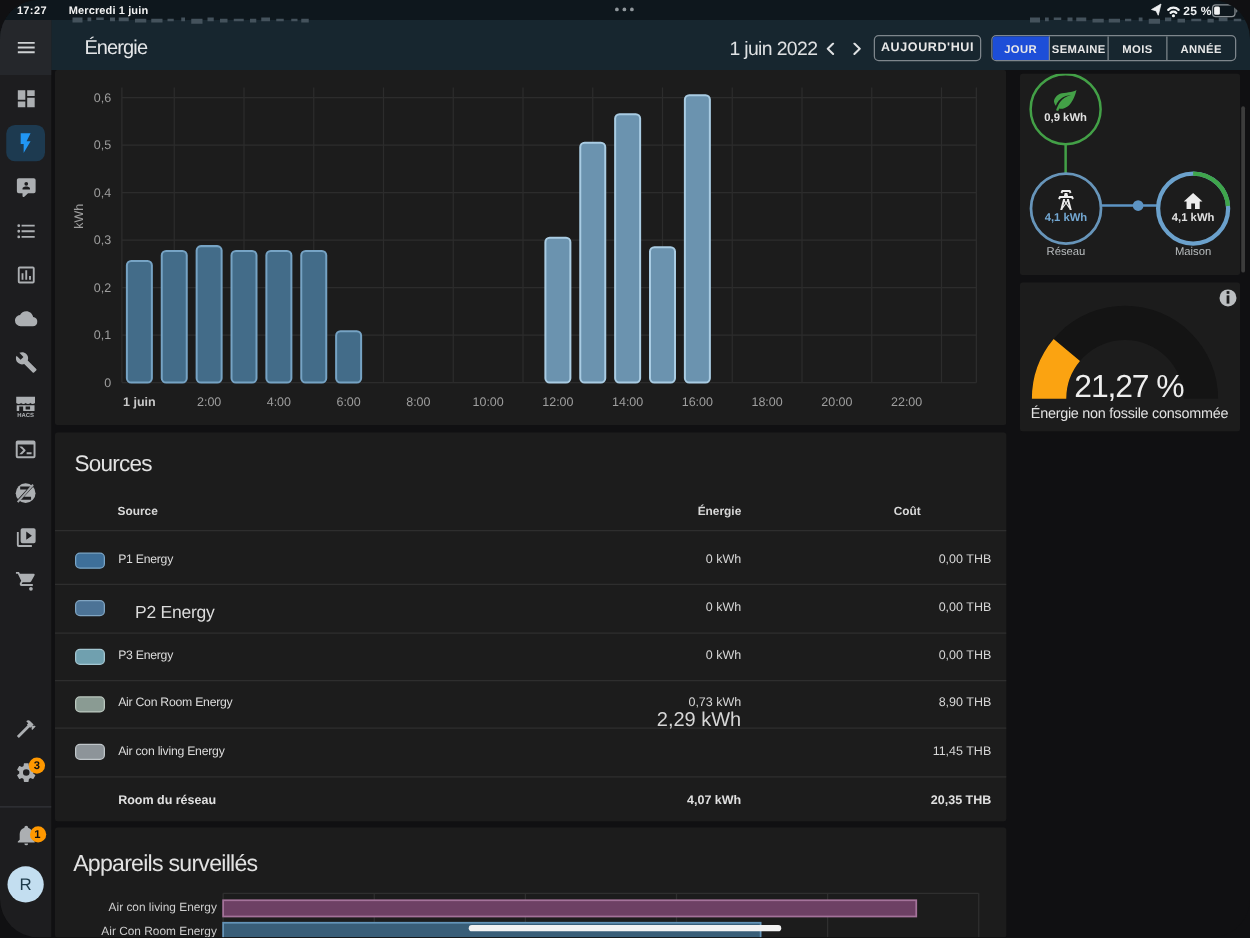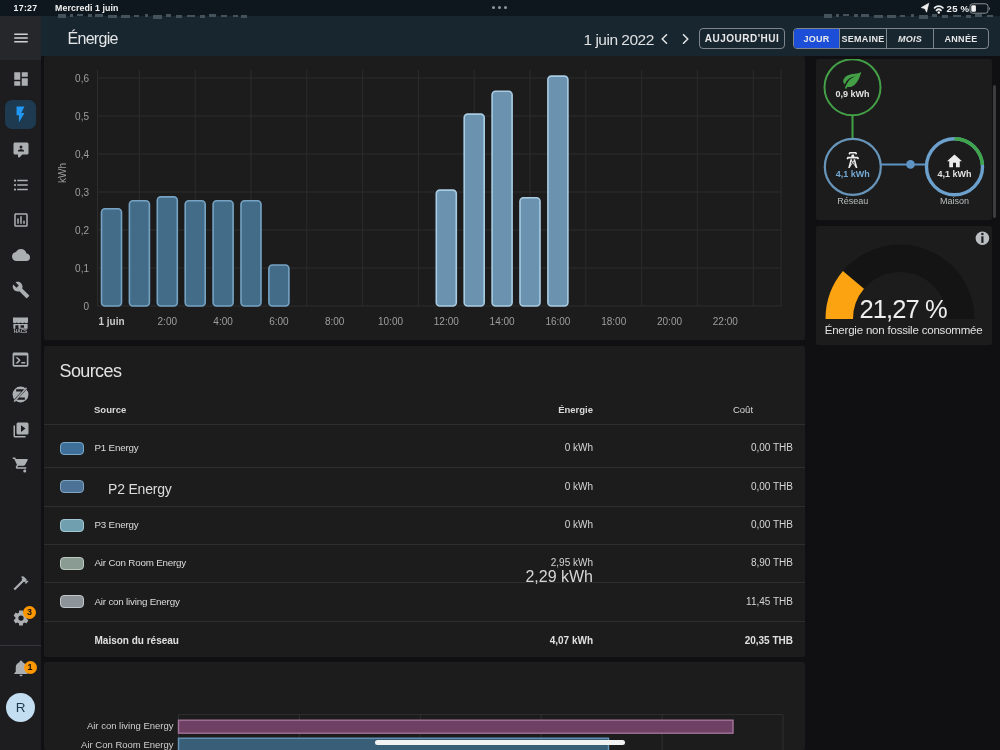--- a/index.html
+++ b/index.html
@@ -1,18 +1,18 @@
 <!DOCTYPE html>
 <html><head>
 <meta charset="utf-8">
 <style>
 * { margin:0; padding:0; box-sizing:border-box; }
 html,body { width:1000px; height:750px; overflow:hidden; background:#101012; font-family:"Liberation Sans", sans-serif; }
 .abs { position:absolute; }
-#stage { position:relative; width:1000px; height:750px; background:#101012; overflow:hidden; }
+#stage { position:relative; width:1000px; height:750px; background:#101012; overflow:hidden;border-radius:31px; }
 </style>
 </head>
 <body>
 <div id="stage">
   <div class="abs" style="left:0; top:0; width:1000px; height:56px; background:#17262f;"></div>
   <div class="abs" style="left:0; top:0; width:1000px; height:16px; background:rgba(0,0,0,0.38);"></div>
   <div class="abs">
       <div style="position:absolute;left:58px;top:14.0px;width:8px;height:3.5px;background:#44525c;"></div>
       <div style="position:absolute;left:70px;top:14.0px;width:3px;height:3px;background:#44525c;"></div>
       <div style="position:absolute;left:77px;top:14.0px;width:6px;height:2px;background:#44525c;"></div>
@@ -75,21 +75,21 @@
   <div class="abs" style="left:67.5px; top:29.5px; font-size:16px; letter-spacing:-0.7px; color:#e4e6e8;">Énergie</div>
   <div class="abs" style="left:583.5px; top:31.3px; font-size:15.5px; letter-spacing:-0.5px; color:#dfe1e3;">1 juin 2022</div>
   <svg class="abs" style="left:659px; top:34px;" width="32" height="10" viewBox="0 0 32 10">
     <path d="M7.5 0.8 L3.2 5 L7.5 9.2" fill="none" stroke="#dfe1e3" stroke-width="1.6" stroke-linecap="round" stroke-linejoin="round"></path>
     <path d="M24.5 0.8 L28.8 5 L24.5 9.2" fill="none" stroke="#dfe1e3" stroke-width="1.6" stroke-linecap="round" stroke-linejoin="round"></path>
   </svg>
   <div class="abs" style="left:699px; top:28px; width:86px; height:21px; border:1px solid #7e868c; border-radius:4px; color:#e8e8e8; font-size:10px; font-weight:bold; letter-spacing:0.5px; text-align:center; line-height:19px;">AUJOURD'HUI</div>
   <div class="abs" style="left:793px; top:28px; width:196px; height:21px; border:1px solid #7e868c; border-radius:4px; display:flex; font-size:9px; font-weight:bold; letter-spacing:0.3px; color:#e8e8e8; overflow:hidden;">
     <div style="width:46px; background:#1d4ed8; display:flex;align-items:center;justify-content:center; border-right:1px solid #7e868c;">JOUR</div>
     <div style="width:47px; display:flex;align-items:center;justify-content:center; border-right:1px solid #7e868c;">SEMAINE</div>
-    <div style="width:47px; display:flex;align-items:center;justify-content:center; border-right:1px solid #7e868c;font-style:italic;">MOIS</div>
+    <div style="width:47px; display:flex;align-items:center;justify-content:center; border-right:1px solid #7e868c;">MOIS</div>
     <div style="flex:1; display:flex;align-items:center;justify-content:center;">ANNÉE</div>
   </div>
 
   <div class="abs" style="left:0; top:16px; width:41px; height:734px; background:#1d1d1f;"></div>
   <div class="abs" style="left:0; top:16px; width:41px; height:44px; background:#25272b;"></div>
   <div class="abs">
       <svg style="position:absolute;left:11.5px;top:29.0px;" width="18" height="18" viewBox="0 0 24 24">
         <path d="M3,6H21V8H3V6M3,11H21V13H3V11M3,16H21V18H3V16Z" fill="#cfd2d4"></path>
       </svg>
       <svg style="position:absolute;left:11.5px;top:70.0px;" width="18" height="18" viewBox="0 0 24 24">
@@ -203,53 +203,54 @@
       <rect x="448.1" y="35.3" width="20" height="214.7" rx="3.5" fill="#6b93af" stroke="#a9cce3" stroke-width="1.6"></rect>
       <rect x="476.0" y="141.7" width="20" height="108.3" rx="3.5" fill="#6b93af" stroke="#a9cce3" stroke-width="1.6"></rect>
       <rect x="503.9" y="20.1" width="20" height="229.9" rx="3.5" fill="#6b93af" stroke="#a9cce3" stroke-width="1.6"></rect>
     </svg>
 
   <div class="abs" style="left:44px; top:346px; width:761px; height:311px; background:#1c1c1c; border-radius:2px;"></div>
   <div class="abs" style="left:59.5px; top:360.9px; font-size:18px; letter-spacing:-0.6px; color:#e2e2e2;">Sources</div>
   <div class="abs">
       <div style="position:absolute;left:94px;top:404.2px;font-size:9.5px;font-weight:bold;color:#d8d8d8;">Source</div>
       <div style="position:absolute;left:493px;top:404.2px;width:100px;font-size:9.5px;font-weight:bold;color:#d8d8d8;text-align:right;">Énergie</div>
-      <div style="position:absolute;left:693px;top:404.2px;width:100px;font-size:9.5px;font-weight:normal;color:#d8d8d8;text-align:center;">Coût</div>
+      <div style="position:absolute;left:715px;top:404.2px;width:100px;font-size:9.5px;font-weight:bold;color:#d8d8d8;text-align:left;">Coût</div>
       <div style="position:absolute;left:44px;top:424px;width:761px;height:1px;background:#2e2e2e;"></div>
       <div style="position:absolute;left:59.5px;top:441.8px;width:24.5px;height:13px;background:#3e6f99;border:1.5px solid #7aa6c8;border-radius:4px;"></div>
       <div style="position:absolute;left:94.5px;top:442.3px;font-size:9.8px;letter-spacing:-0.2px;color:#dcdcdc;white-space:nowrap;">P1 Energy</div>
       <div style="position:absolute;left:493px;top:442.3px;width:100px;font-size:10px;color:#d6d6d6;text-align:right;white-space:nowrap;">0 kWh</div>
       <div style="position:absolute;left:693px;top:442.3px;width:100px;font-size:10px;color:#d6d6d6;text-align:right;white-space:nowrap;">0,00 THB</div>
       <div style="position:absolute;left:44px;top:467px;width:761px;height:1px;background:#2e2e2e;"></div>
       <div style="position:absolute;left:59.5px;top:480.3px;width:24.5px;height:13px;background:#4c7396;border:1.5px solid #80a5c2;border-radius:4px;"></div>
       <div style="position:absolute;left:108px;top:480.8px;font-size:14px;letter-spacing:-0.2px;color:#dcdcdc;white-space:nowrap;">P2 Energy</div>
       <div style="position:absolute;left:493px;top:480.8px;width:100px;font-size:10px;color:#d6d6d6;text-align:right;white-space:nowrap;">0 kWh</div>
       <div style="position:absolute;left:693px;top:480.8px;width:100px;font-size:10px;color:#d6d6d6;text-align:right;white-space:nowrap;">0,00 THB</div>
       <div style="position:absolute;left:44px;top:506px;width:761px;height:1px;background:#2e2e2e;"></div>
       <div style="position:absolute;left:59.5px;top:518.8px;width:24.5px;height:13px;background:#70a0af;border:1.5px solid #a3c6d1;border-radius:4px;"></div>
       <div style="position:absolute;left:94.5px;top:519.3px;font-size:9.8px;letter-spacing:-0.2px;color:#dcdcdc;white-space:nowrap;">P3 Energy</div>
       <div style="position:absolute;left:493px;top:519.3px;width:100px;font-size:10px;color:#d6d6d6;text-align:right;white-space:nowrap;">0 kWh</div>
       <div style="position:absolute;left:693px;top:519.3px;width:100px;font-size:10px;color:#d6d6d6;text-align:right;white-space:nowrap;">0,00 THB</div>
       <div style="position:absolute;left:44px;top:544px;width:761px;height:1px;background:#2e2e2e;"></div>
       <div style="position:absolute;left:59.5px;top:556.8px;width:24.5px;height:13px;background:#8a9b93;border:1.5px solid #bcc9c0;border-radius:4px;"></div>
       <div style="position:absolute;left:94.5px;top:557.3px;font-size:9.8px;letter-spacing:-0.2px;color:#dcdcdc;white-space:nowrap;">Air Con Room Energy</div>
-      <div style="position:absolute;left:493px;top:557.3px;width:100px;font-size:10px;color:#d6d6d6;text-align:right;white-space:nowrap;">2,95 kWh</div>
+      <div style="position:absolute;left:493px;top:557.3px;width:100px;font-size:10px;color:#d6d6d6;text-align:right;white-space:nowrap;">0,73 kWh</div>
       <div style="position:absolute;left:693px;top:557.3px;width:100px;font-size:10px;color:#d6d6d6;text-align:right;white-space:nowrap;">8,90 THB</div>
       <div style="position:absolute;left:44px;top:582px;width:761px;height:1px;background:#2e2e2e;"></div>
       <div style="position:absolute;left:59.5px;top:595.3px;width:24.5px;height:13px;background:#8d9499;border:1.5px solid #c0c6ca;border-radius:4px;"></div>
       <div style="position:absolute;left:94.5px;top:595.8px;font-size:9.8px;letter-spacing:-0.2px;color:#dcdcdc;white-space:nowrap;">Air con living Energy</div>
       <div style="position:absolute;left:493px;top:568px;width:100px;font-size:16px;color:#d6d6d6;text-align:right;white-space:nowrap;">2,29 kWh</div>
       <div style="position:absolute;left:693px;top:595.8px;width:100px;font-size:10px;color:#d6d6d6;text-align:right;white-space:nowrap;">11,45 THB</div>
       <div style="position:absolute;left:44px;top:621px;width:761px;height:1px;background:#2e2e2e;"></div>
-      <div style="position:absolute;left:94.5px;top:634.8px;font-size:10px;font-weight:bold;color:#e0e0e0;white-space:nowrap;">Maison du réseau</div>
+      <div style="position:absolute;left:94.5px;top:634.8px;font-size:10px;font-weight:bold;color:#e0e0e0;white-space:nowrap;">Room du réseau</div>
       <div style="position:absolute;left:493px;top:634.8px;width:100px;font-size:10px;font-weight:bold;color:#e0e0e0;text-align:right;white-space:nowrap;">4,07 kWh</div>
       <div style="position:absolute;left:693px;top:634.8px;width:100px;font-size:10px;font-weight:bold;color:#e0e0e0;text-align:right;white-space:nowrap;">20,35 THB</div>
     </div>
 
   <div class="abs" style="left:44px; top:662px; width:761px; height:88px; background:#1c1c1c; border-radius:2px;"></div>
+  <div class="abs" style="left:58.5px; top:680.4px; font-size:18.5px; letter-spacing:-0.6px; color:#e2e2e2;">Appareils surveillés</div>
   <svg class="abs" style="left:44px; top:706px;" width="761" height="44" viewBox="0 0 761 44">
       <line x1="134.5" y1="8.6" x2="134.5" y2="44" stroke="#2f2f2f" stroke-width="1"></line>
       <line x1="255.4" y1="8.6" x2="255.4" y2="44" stroke="#2f2f2f" stroke-width="1"></line>
       <line x1="376.3" y1="8.6" x2="376.3" y2="44" stroke="#2f2f2f" stroke-width="1"></line>
       <line x1="497.2" y1="8.6" x2="497.2" y2="44" stroke="#2f2f2f" stroke-width="1"></line>
       <line x1="618.1" y1="8.6" x2="618.1" y2="44" stroke="#2f2f2f" stroke-width="1"></line>
       <line x1="739.0" y1="8.6" x2="739.0" y2="44" stroke="#2f2f2f" stroke-width="1"></line>
       <line x1="134.5" y1="8.6" x2="739" y2="8.6" stroke="#2f2f2f" stroke-width="1"></line>
       <text x="129.5" y="22.8" font-size="9.5" fill="#cfcfcf" text-anchor="end" font-family="Liberation Sans">Air con living Energy</text>
       <text x="129.5" y="42" font-size="9.5" fill="#cfcfcf" text-anchor="end" font-family="Liberation Sans">Air Con Room Energy</text>

